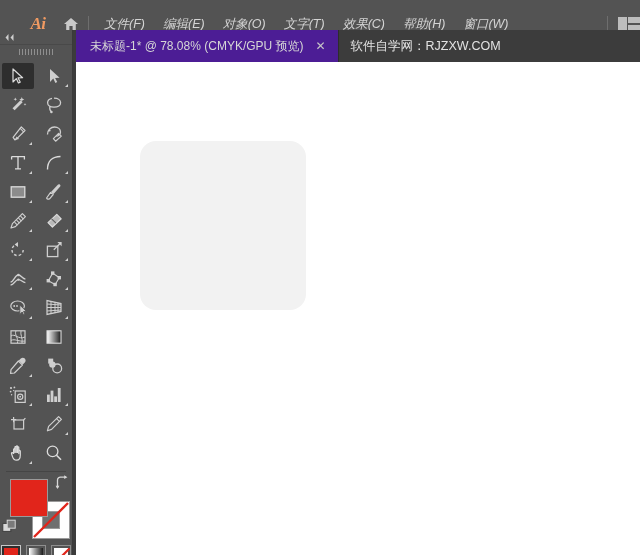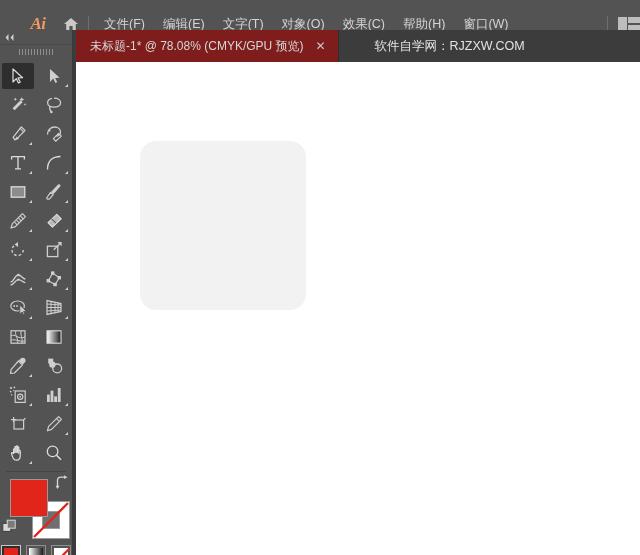--- a/index.html
+++ b/index.html
@@ -16,49 +16,48 @@
     position:absolute;left:0;top:9px;width:640px;height:30px;
     background:#535353;display:flex;align-items:center;padding-left:20px;
   }
   .ai-logo{
     width:36px;height:30px;display:flex;align-items:center;justify-content:center;
     color:#f09a62;font-size:17px;font-weight:bold;font-style:italic;
     letter-spacing:-0.5px;font-family:"Liberation Serif","DejaVu Serif",serif;
   }
   .home-btn{width:30px;height:30px;display:flex;align-items:center;justify-content:center;}
   .menu-sep{width:1px;height:16px;background:#6e6e6e;margin:0 6px 0 2px;}
-  .menu-items{display:flex;align-items:flex-end;height:30px;}
+  .menu-items{display:flex;align-items:flex-end;height:30px;font-style:italic;}
   .menu-item{
     color:#d4d4d4;font-size:12.5px;padding:0 9px;height:30px;
     display:flex;align-items:center;white-space:nowrap;cursor:default;
   }
   .menubar-right{margin-left:auto;display:flex;align-items:center;height:30px;padding-right:8px;}
   .ws-sep{width:1px;height:16px;background:#6e6e6e;margin-right:10px;}
   .ws-icon{display:flex;align-items:center;}
   .ws-chevron{margin-left:7px;color:#d0d0d0;font-size:9px;line-height:1;}
 
   
   .tabbar{
     position:absolute;left:76px;top:30px;width:564px;height:32px;
     background:#3c3c3c;display:flex;align-items:stretch;
   }
   .tab{
     display:flex;align-items:center;padding:0 10px 0 14px;
-    background:#7f1d1d;color:#d6d6d6;font-size:12px;white-space:nowrap;
+    background:#4c1d95;color:#d6d6d6;font-size:12px;white-space:nowrap;
     border-right:1px solid #2d2d2d;
   }
   .tab-label{margin-right:10px;}
   .tab-close{
     color:#c8c8c8;font-size:12px;line-height:1;width:14px;height:14px;
     display:flex;align-items:center;justify-content:center;cursor:default;
   }
   .tab-note{
     display:flex;align-items:center;padding:0 12px;color:#e2e2e2;font-size:12.5px;
     white-space:nowrap;
-    margin-left:24px;
   }
 
   
   .toolbar{
     position:absolute;left:0;top:30px;width:72px;height:525px;background:#535353;
     border-right:1px solid #3a3a3a;
   }
   .tb-header{height:14px;display:flex;align-items:center;padding-left:4px;
     background:#535353;border-bottom:1px solid #494949;}
   .tb-collapse{display:flex;align-items:center;color:#cfcfcf;}
@@ -132,22 +131,22 @@
     <div class="ai-logo" style="color: rgb(240, 154, 98);">Ai</div>
     <div class="home-btn">
       <svg width="16" height="16" viewBox="0 0 16 16" aria-hidden="true">
         <path d="M8 2 L15 8 L12.8 8 L12.8 14 L9.6 14 L9.6 10 L6.4 10 L6.4 14 L3.2 14 L3.2 8 L1 8 Z" fill="#c9c9c9"></path>
       </svg>
     </div>
     <div class="menu-sep"></div>
     <div class="menu-items">
       <div class="menu-item">文件(F)</div>
       <div class="menu-item">编辑(E)</div>
+      <div class="menu-item">对象(O)</div>
       <div class="menu-item">文字(T)</div>
-      <div class="menu-item">对象(O)</div>
       <div class="menu-item">效果(C)</div>
       <div class="menu-item">帮助(H)</div>
       <div class="menu-item">窗口(W)</div>
     </div>
     <div class="menubar-right">
       <div class="ws-sep"></div>
       <div class="ws-icon">
         <svg width="22" height="15" viewBox="0 0 22 15" aria-hidden="true">
           <rect x="0" y="0" width="9" height="15" fill="#bdbdbd"></rect>
           <rect x="10" y="0" width="12" height="6" fill="#bdbdbd"></rect>

